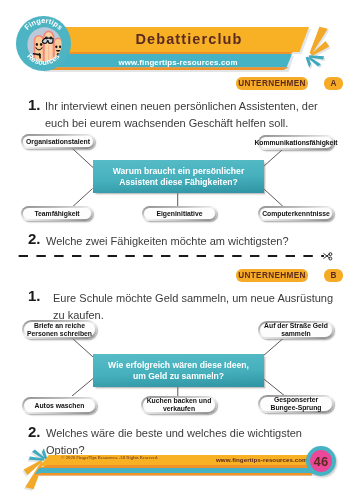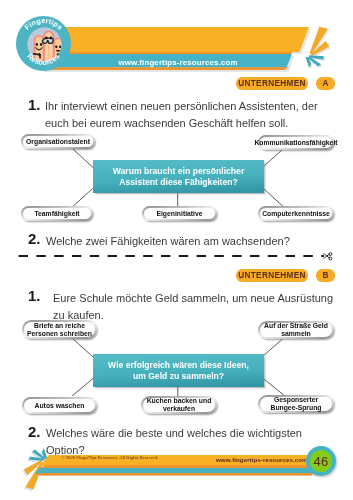--- a/index.html
+++ b/index.html
@@ -27,21 +27,21 @@
       font-size:7.9px;font-weight:bold;color:#ffffff;letter-spacing:0.15px;}
 
   
   .logo{position:absolute;left:15px;top:15px;width:57px;height:57px;}
 
   
   .burst-tr{position:absolute;left:300px;top:24px;width:44px;height:52px;}
   .burst-bl{position:absolute;left:9px;top:440px;width:44px;height:52px;}
 
   
-  .badge-row{position:absolute;display:flex;gap:8px;align-items:center;}
+  .badge-row{position:absolute;display:flex;gap:16px;align-items:center;}
   .badge-main{background:#f5ab26;color:#5c2a1e;font-size:8.2px;font-weight:bold;
       border-radius:6px;width:72px;height:13px;line-height:13px;text-align:center;
       letter-spacing:0.35px;}
   .badge-letter{background:#f5ab26;color:#5c2a1e;font-size:8.2px;font-weight:bold;
       border-radius:6px;width:19px;height:13px;line-height:13px;text-align:center;}
 
   
   .qnum{position:absolute;font-size:15px;font-weight:bold;color:#1a1a1a;line-height:1;}
   .qtext{position:absolute;font-size:11px;color:#3a3a3a;line-height:1.55;}
   .node{position:absolute;border-radius:40px;
@@ -72,35 +72,36 @@
       clip-path:polygon(1.5% 0, 100% 0, 100% 100%, 0 100%);}
   .ft-teal-shadow{position:absolute;left:35px;top:473px;width:277px;height:2.5px;background:#f0922a;
       clip-path:polygon(1.5% 0, 100% 0, 100% 100%, 0 100%);}
   .ft-copy{position:absolute;left:61px;top:456px;font-size:4.7px;color:#5c2a1e;
       font-family:"Liberation Serif",serif;line-height:1;}
   .ft-url{position:absolute;left:216px;top:457px;font-size:6.2px;font-weight:bold;color:#5c2a1e;
       letter-spacing:0.05px;line-height:1;}
   .pagenum{position:absolute;left:306px;top:446px;width:30px;height:30px;border-radius:50%;
       background:#45b3c4;display:flex;align-items:center;justify-content:center;
       box-shadow:1.4px 1.6px 1.6px rgba(150,150,150,.45);}
-  .pagenum-inner{width:22px;height:22px;border-radius:50%;background:#84cc16;
+  .pagenum-inner{width:22px;height:22px;border-radius:50%;background:#ec4899;
       display:flex;align-items:center;justify-content:center;
-      font-size:13px;font-weight:normal;color:#5c2a1e;letter-spacing:0.2px;}
+      font-size:13px;font-weight:bold;color:#5c2a1e;letter-spacing:0.2px;}
 </style>
 </head>
 <body>
 
 <div id="page">
 
   <div class="hdr-orange-sh"></div>
   <div class="hdr-teal-sh"></div>
   <div class="hdr-orange"></div>
   <div class="hdr-orange-shadow"></div>
   <div class="hdr-teal"></div>
   <div class="hdr-teal-shadow"></div>
+  <div class="hdr-title">Debattierclub</div>
   <div class="hdr-url">www.fingertips-resources.com</div>
 
   <svg class="logo" viewBox="0 0 120 120">
     <defs>
       <path id="arcTop" d="M 15,62 A 45,45 0 0 1 105,62"></path>
       <path id="arcBot" d="M 17,62 A 43,43 0 0 0 103,62"></path>
       <clipPath id="innerClip">
           <circle cx="62" cy="62" r="36"></circle>
         </clipPath>
     </defs>
@@ -187,21 +188,21 @@
       <span>Teamfähigkeit</span>
     </div>
   <div class="node" style="left:142px;top:206px;width:75px;height:15px;">
       <span>Eigeninitiative</span>
     </div>
   <div class="node" style="left:258px;top:206px;width:76px;height:15px;">
       <span>Computerkenntnisse</span>
     </div>
 
   <div class="qnum" style="left:28px;top:231px;">2.</div>
-  <div class="qtext" style="left:46px;top:233px;width:290px;">Welche zwei Fähigkeiten wären am wachsenden?</div>
+  <div class="qtext" style="left:46px;top:233px;width:290px;">Welche zwei Fähigkeiten möchte am wichtigsten?</div>
 
   <svg class="cut" viewBox="0 0 320 16" style="left:18px;top:248px;width:320px;height:16px;">
     <line x1="0.6" y1="8" x2="306" y2="8" stroke="#1a1a1a" stroke-width="1.9" stroke-dasharray="9.4 8.4"></line>
     <g stroke="#1a1a1a" fill="none" stroke-width="0.9">
       <path d="M305.5,5.4 L311.9,10.3"></path>
       <path d="M305.5,10.6 L311.9,5.7"></path>
       <circle cx="312.4" cy="6.1" r="1.45"></circle>
       <circle cx="312.4" cy="10.5" r="1.45"></circle>
     </g>
   </svg>

